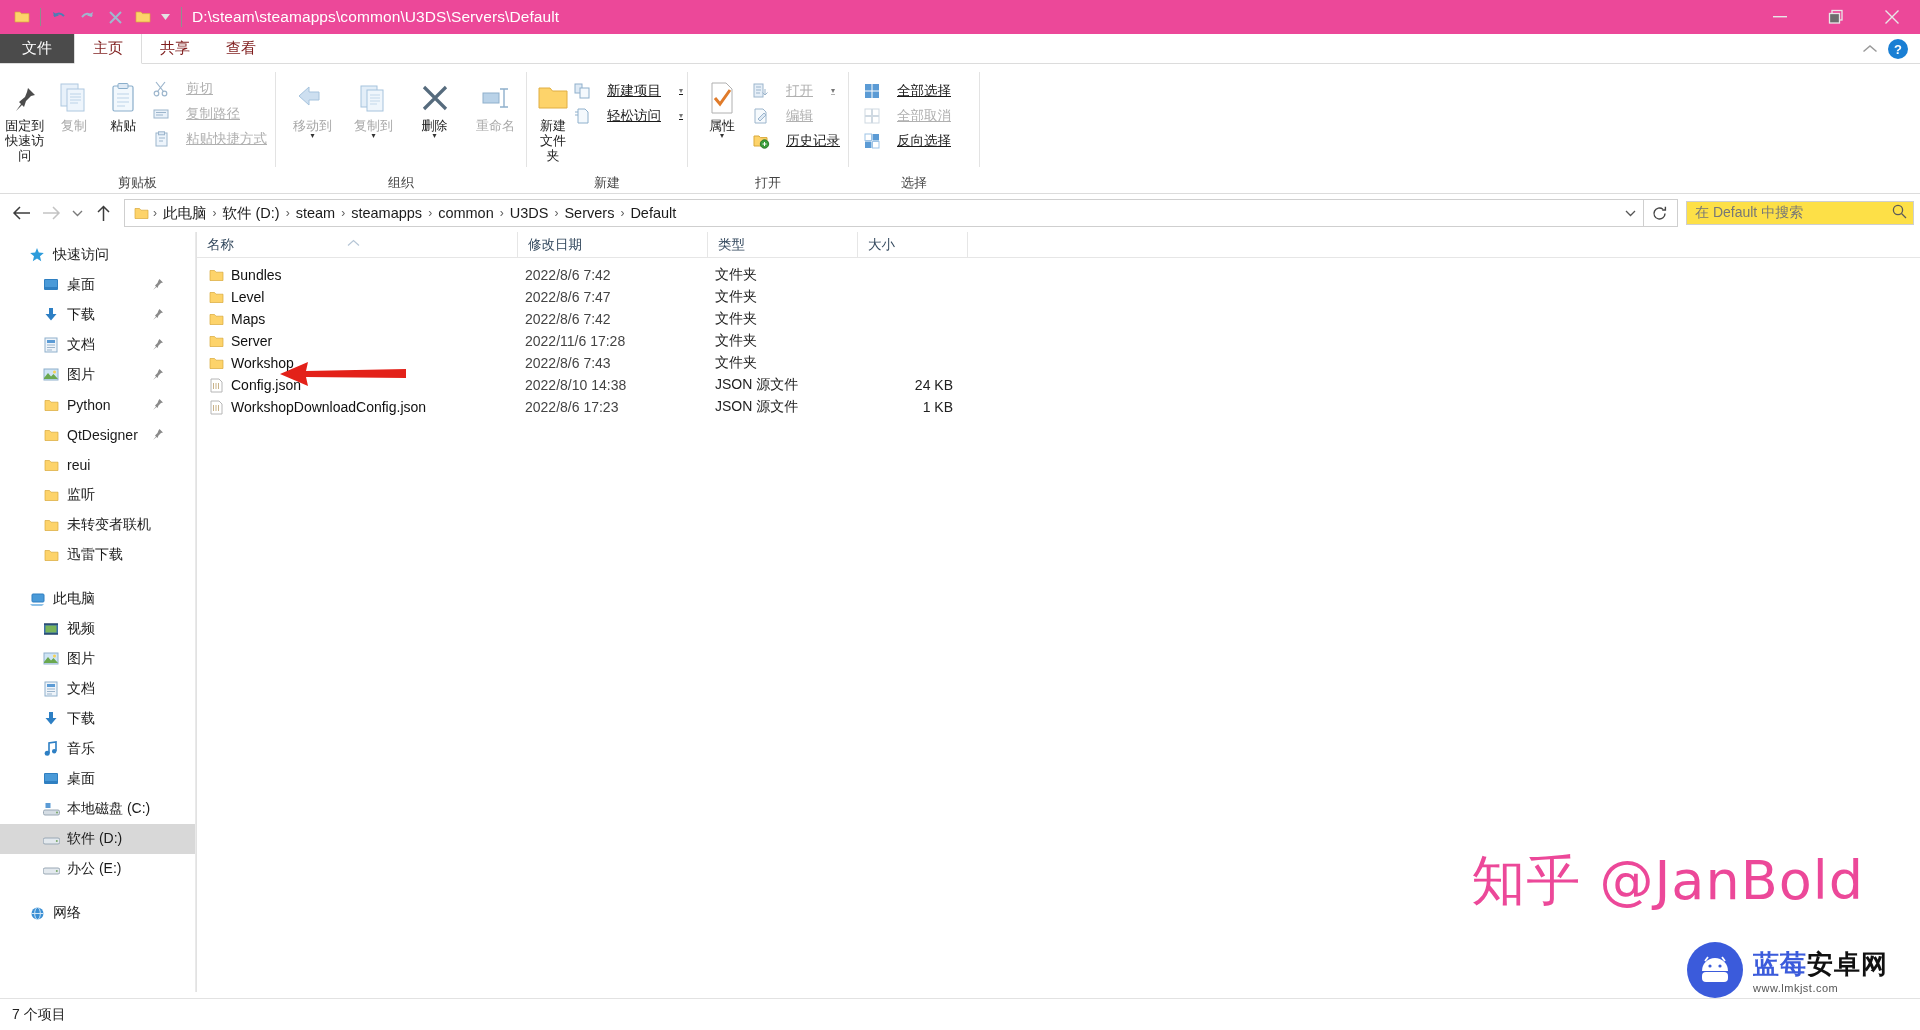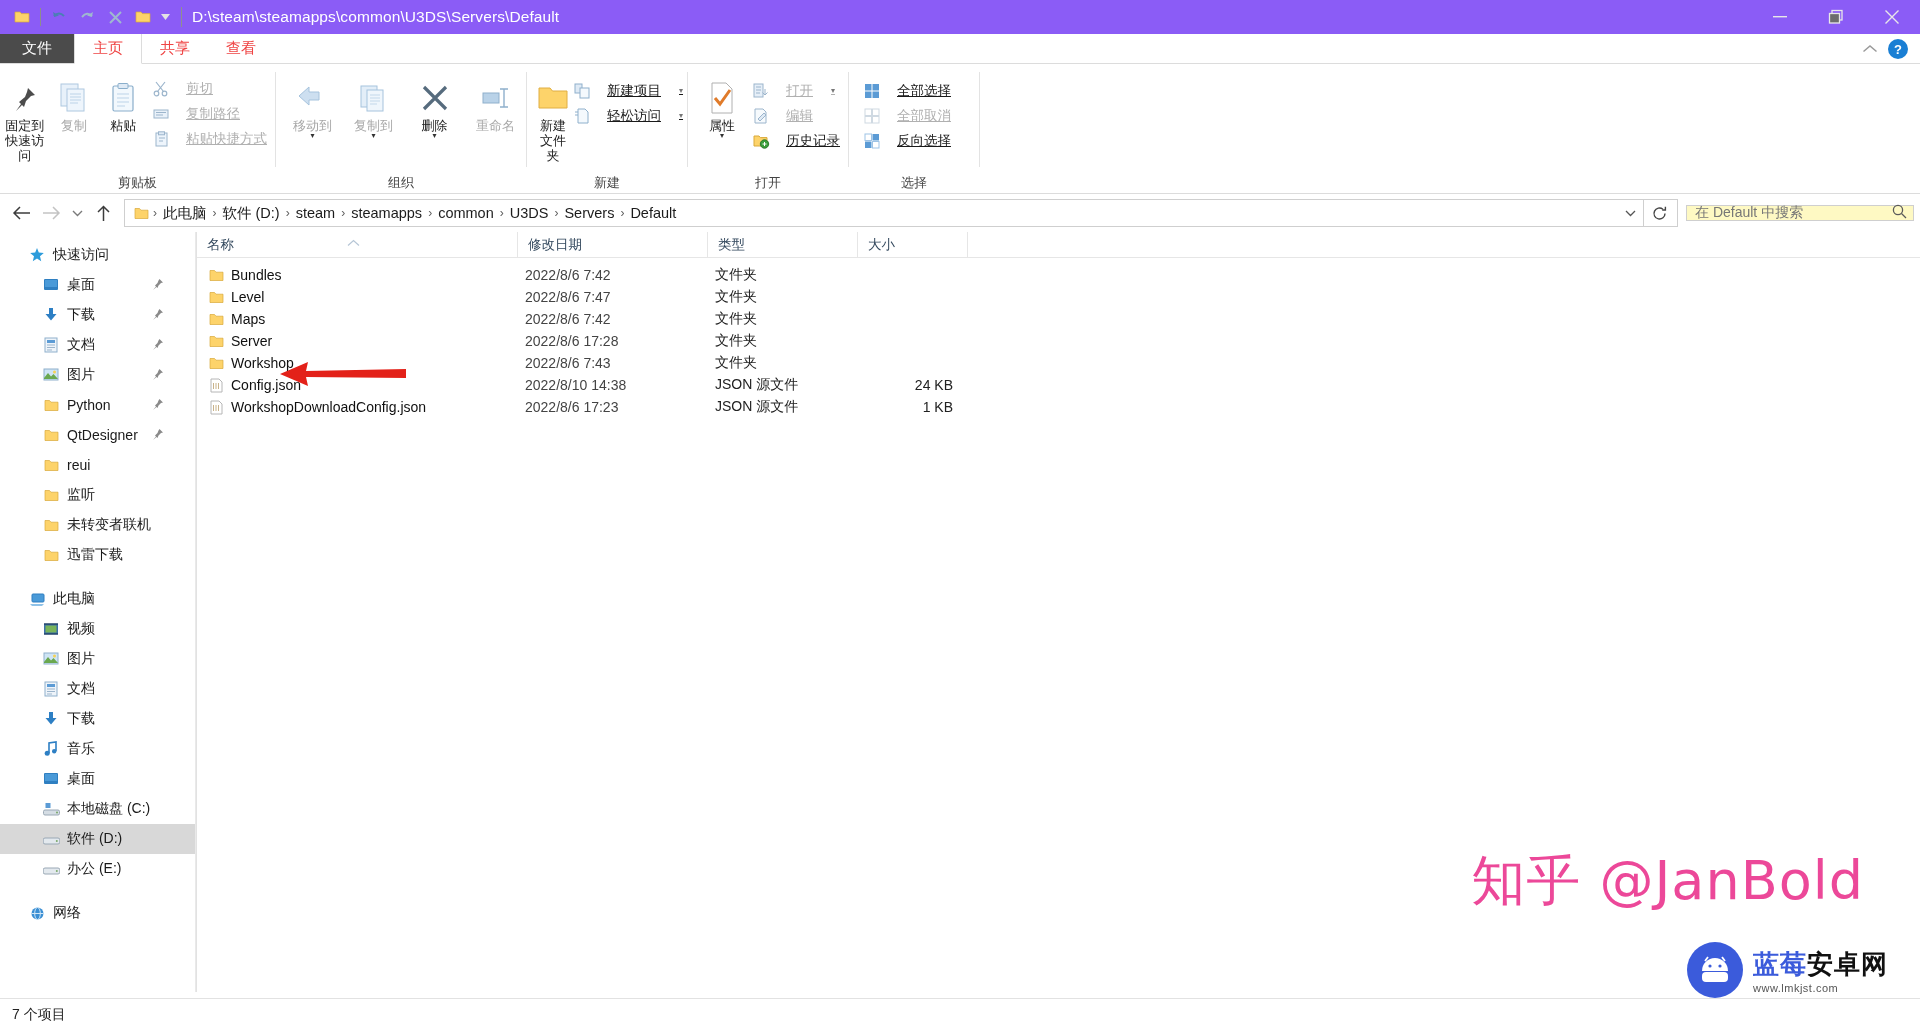--- a/index.html
+++ b/index.html
@@ -6,40 +6,40 @@
   html, body {
     width: 1920px; height: 1030px;
     font-family: "Liberation Sans", "DejaVu Sans", sans-serif;
     background: #fff;
     overflow: hidden;
   }
   #app { position: relative; width: 1920px; height: 1030px; }
 
   
   .titlebar {
-    height: 34px; background: #8b5cf6; display: flex; align-items: center;
+    height: 34px; background: #ec4899; display: flex; align-items: center;
     color: #ffffff; font-size: 15px; position: relative;
   }
   .qat { display: flex; align-items: center; gap: 0; padding-left: 8px; }
   .qat-btn { width: 28px; height: 28px; display: flex; align-items: center; justify-content: center; }
   .qat-sep { width: 1px; height: 18px; background: #8d8d8d; margin: 0 4px; }
   .title-text { margin-left: 10px; font-size: 15.5px; color: #fff; white-space: nowrap; letter-spacing: .1px; }
   .title-div { width:1px; height:20px; background:#8f8f8f; margin-left:8px; }
   .wincontrols { position: absolute; right: 0; top: 0; height: 34px; display: flex; }
   .wc { width: 56px; height: 34px; display: flex; align-items: center; justify-content: center; }
   .wc svg { display:block; }
 
   
   .tabstrip {
     height: 30px; background: #ffffff; display: flex; align-items: stretch;
     border-bottom: 1px solid #dcdcdc; position: relative;
   }
   .tab {
     display: flex; align-items: center; justify-content: center;
-    padding: 0 18px; font-size: 15px; color: #ef4444; cursor: default;
+    padding: 0 18px; font-size: 15px; color: #7f1d1d; cursor: default;
     min-width: 56px;
   }
   .tab.file { background: #4b4b4b; color: #ffffff; padding: 0 22px; }
   .tab.active { background: #ffffff; border-left: 1px solid #dcdcdc; border-right: 1px solid #dcdcdc; border-bottom: 1px solid #fff; margin-bottom: -1px; }
   .ribbon-right { position: absolute; right: 4px; top: 0; height: 30px; display: flex; align-items: center; gap: 10px; padding-right: 8px; }
   .chev-up { color: #9a9a9a; font-size: 14px; }
   .help-btn {
     width: 20px; height: 20px; border-radius: 50%; background: #1a7fd4; color: #fff;
     font-size: 13px; display: flex; align-items: center; justify-content: center; font-weight: bold;
   }
@@ -79,22 +79,22 @@
   .addrbox {
     flex: 1; height: 28px; border: 1px solid #cfcfcf; background: #fff; display: flex;
     align-items: center; padding: 0 2px 0 6px; margin-left: 6px; min-width: 0;
   }
   .crumbs { display: flex; align-items: center; flex: 1; overflow: hidden; }
   .crumb { font-size: 14.5px; color: #1b1b1b; padding: 0 4px; white-space: nowrap; }
   .crumb-sep { color: #5f5f5f; font-size: 12px; padding: 0 2px; }
   .addr-drop { width: 26px; height: 26px; display: flex; align-items:center; justify-content:center; color:#555; font-size:12px; }
   .refresh { width: 32px; height: 28px; display: flex; align-items: center; justify-content: center; color: #444; font-size: 15px; border-left: 1px solid #cfcfcf; }
   .searchbox {
-    width: 228px; height: 16px; border: 1px solid #cfcfcf; margin-left: 8px;
-    display: flex; align-items: center; padding: 0 6px 0 8px; background: #fef9c3;
+    width: 228px; height: 24px; border: 1px solid #cfcfcf; margin-left: 8px;
+    display: flex; align-items: center; padding: 0 6px 0 8px; background: #fde047;
   }
   .searchbox .ph { flex: 1; font-size: 14px; color: #777; }
 
   
   .main { display: flex; height: 760px; }
   .sidebar {
     width: 196px; background: #fff; padding-top: 8px; overflow: hidden;
     font-size: 14px; position: relative;
   }
   .sb-item {
@@ -815,21 +815,21 @@
           <span class="ftype">文件夹</span>
           <span class="fsize"></span>
         </div>
         <div class="frow">
           <span class="ficon">
               <svg width="15" height="13" viewBox="0 0 15 13">
                 <path d="M1 1.5 h4.5 L7 3.2 H14 V11.5 H1 z" fill="#fdd36a" stroke="#d9a93a" stroke-width=".7"></path>
               </svg>
             </span>
           <span class="fname">Server</span>
-          <span class="fdate">2022/8/6 17:28</span>
+          <span class="fdate">2022/11/6 17:28</span>
           <span class="ftype">文件夹</span>
           <span class="fsize"></span>
         </div>
         <div class="frow">
           <span class="ficon">
               <svg width="15" height="13" viewBox="0 0 15 13">
                 <path d="M1 1.5 h4.5 L7 3.2 H14 V11.5 H1 z" fill="#fdd36a" stroke="#d9a93a" stroke-width=".7"></path>
               </svg>
             </span>
           <span class="fname">Workshop</span>

